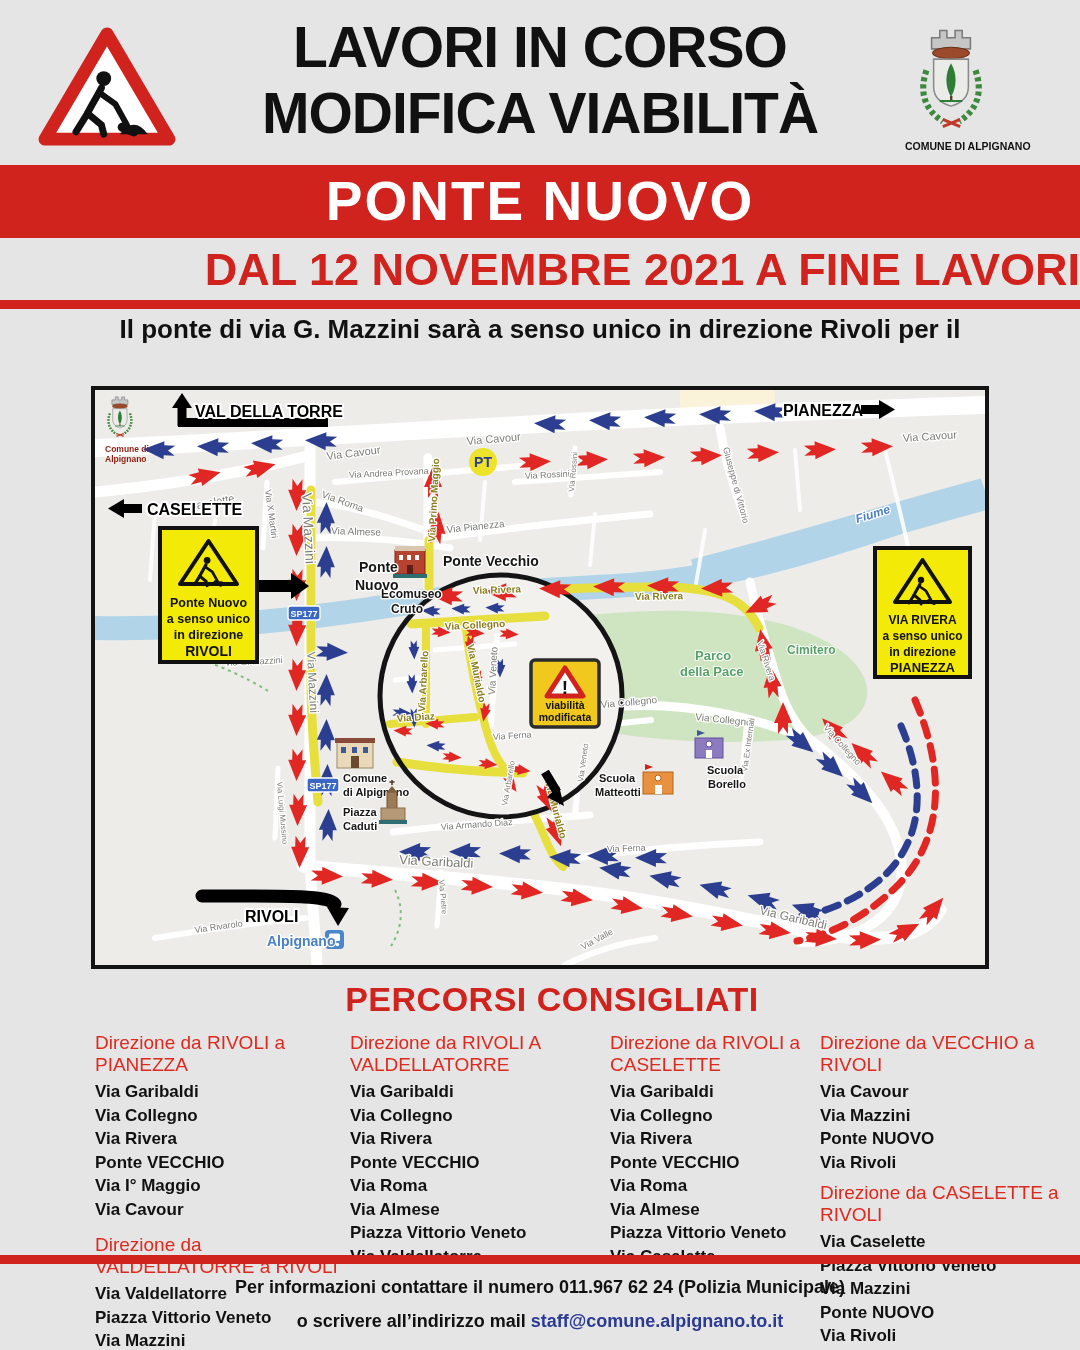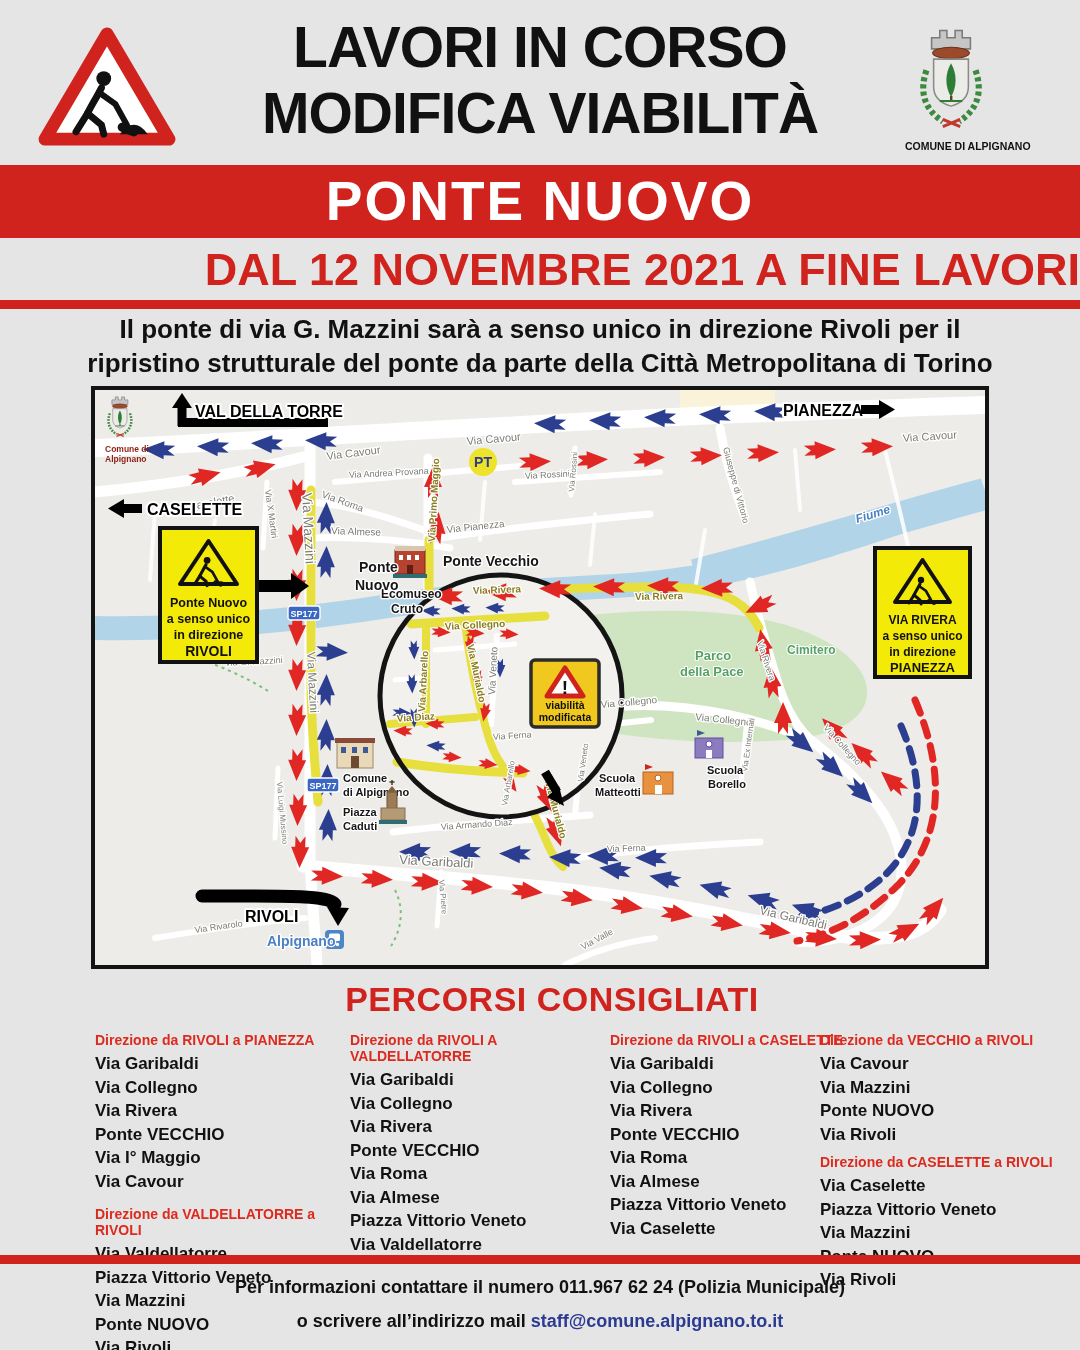--- a/index.html
+++ b/index.html
@@ -19,21 +19,21 @@
   .subtitle{left:0;top:312px;width:1080px;text-align:center;color:#111;
             font-size:26px;font-weight:700;line-height:34px;}
   
   .mapbox{left:91px;top:386px;width:890px;height:575px;border:4px solid #141414;background:#edece8;}
   
   .routes-title{left:0;top:980px;width:1080px;text-align:center;color:#d0231e;
                 font-size:34px;font-weight:900;letter-spacing:0.5px;margin-left:12px;}
   .col{position:absolute;top:1032px;width:250px;}
   .sec+.sec{margin-top:13px;}
   .col[data-col="3"] .sec+.sec{margin-top:8px;}
-  .sec-h{color:#dd2a1f;font-size:14px;font-weight:700;margin-bottom:4px;}
+  .sec-h{color:#dd2a1f;font-size:19px;font-weight:400;margin-bottom:4px;}
   .sec-i{color:#111;font-size:17px;font-weight:700;line-height:23.5px;}
   
   .footer{left:0;top:1270px;width:1080px;text-align:center;color:#111;
           font-size:18px;font-weight:700;line-height:34px;}
   .footer .mail{color:#2b3a92;}
   
   text{font-family:"Liberation Sans","DejaVu Sans",sans-serif;}
   .st{font-weight:500;fill:#7c7c76;stroke:#fff;stroke-width:2.6px;paint-order:stroke;stroke-linejoin:round;}
   .yl{font-weight:700;fill:#8a7d1e;stroke:#fff;stroke-width:2.4px;paint-order:stroke;stroke-linejoin:round;}
   .poi{font-weight:800;fill:#161616;stroke:#fff;stroke-width:2.6px;paint-order:stroke;stroke-linejoin:round;}
@@ -91,21 +91,20 @@
     </svg>
     <div class="crest-cap">COMUNE DI ALPIGNANO</div>
   </div>
 
   <div class="abs banner">PONTE NUOVO</div>
   <div class="abs dateline">DAL 12 NOVEMBRE 2021 A FINE LAVORI</div>
   <div class="abs redbar" style="top:300px"></div>
 
   <div class="abs subtitle">
     <div>Il ponte di via G. Mazzini sarà a senso unico in direzione Rivoli per il</div>
-    <div>ripristino strutturale del ponte da parte della Città Metropolitana di Torino</div>
   </div>
 
   <div class="abs mapbox">
   <svg width="890" height="575" viewBox="0 0 890 575">
 
     <rect x="0" y="0" width="890" height="575" fill="#edece8"></rect>
     <rect x="585" y="0" width="95" height="22" fill="#faf3d9"></rect>
 
     <path d="M438,232 C520,220 600,216 660,228 C720,238 768,266 772,298 C775,330 740,346 690,350 C620,355 540,350 480,336 C450,328 436,300 438,232 Z" fill="#cfe5c2"></path>
     <path d="M80,262 C120,272 150,287 175,302 M300,500 C310,520 306,540 296,556" stroke="#7cbf7c" stroke-width="2" stroke-dasharray="3 4" fill="none"></path>

